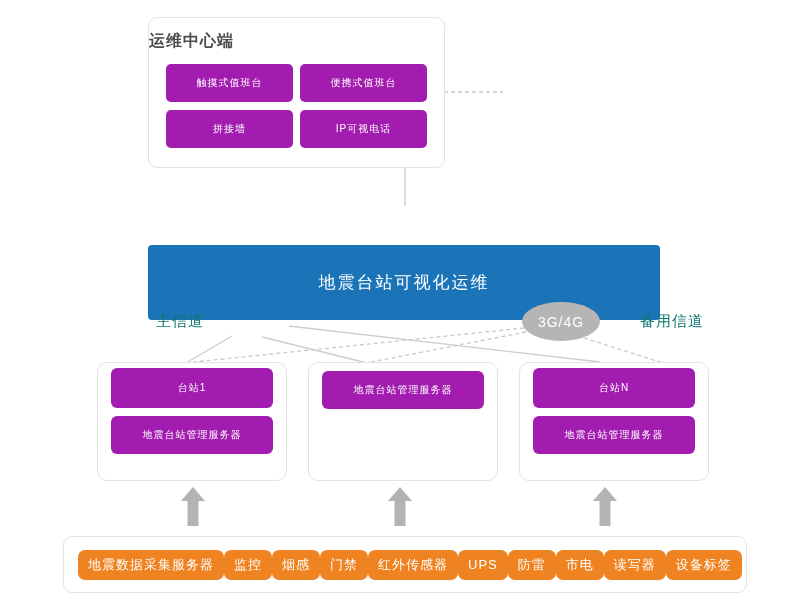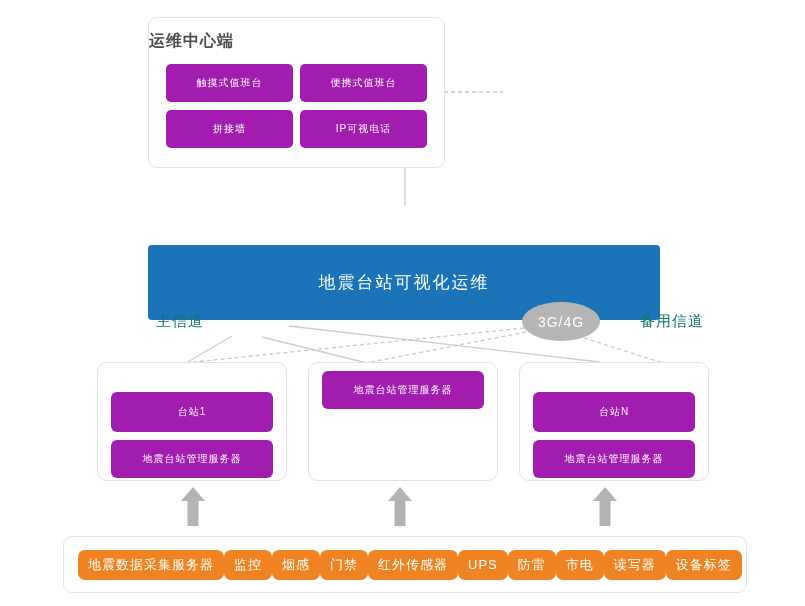--- a/index.html
+++ b/index.html
@@ -98,21 +98,21 @@
   }
   .channel-label.primary { left: 156px; top: 312px; }
   .channel-label.backup  { left: 640px; top: 312px; }
 
   
   .station { width: 190px; height: 119px; top: 362px; border-radius: 10px; }
   .station.s1 { left: 97px; }
   .station.s2 { left: 308px; }
   .station.s3 { left: 519px; }
   .station .gray-node { margin: 0 13px; border-radius: 6px; }
-  .station .name-node { margin-top: 29px; height: 40px; }
+  .station .name-node { margin-top: 5px; height: 40px; }
   .station .server-node { margin-top: 8px; height: 38px; }
 
   
   .devices {
     left: 63px; top: 536px;
     width: 684px; height: 57px;
     border-radius: 9px;
     display: flex;
     align-items: center;
     justify-content: space-between;

